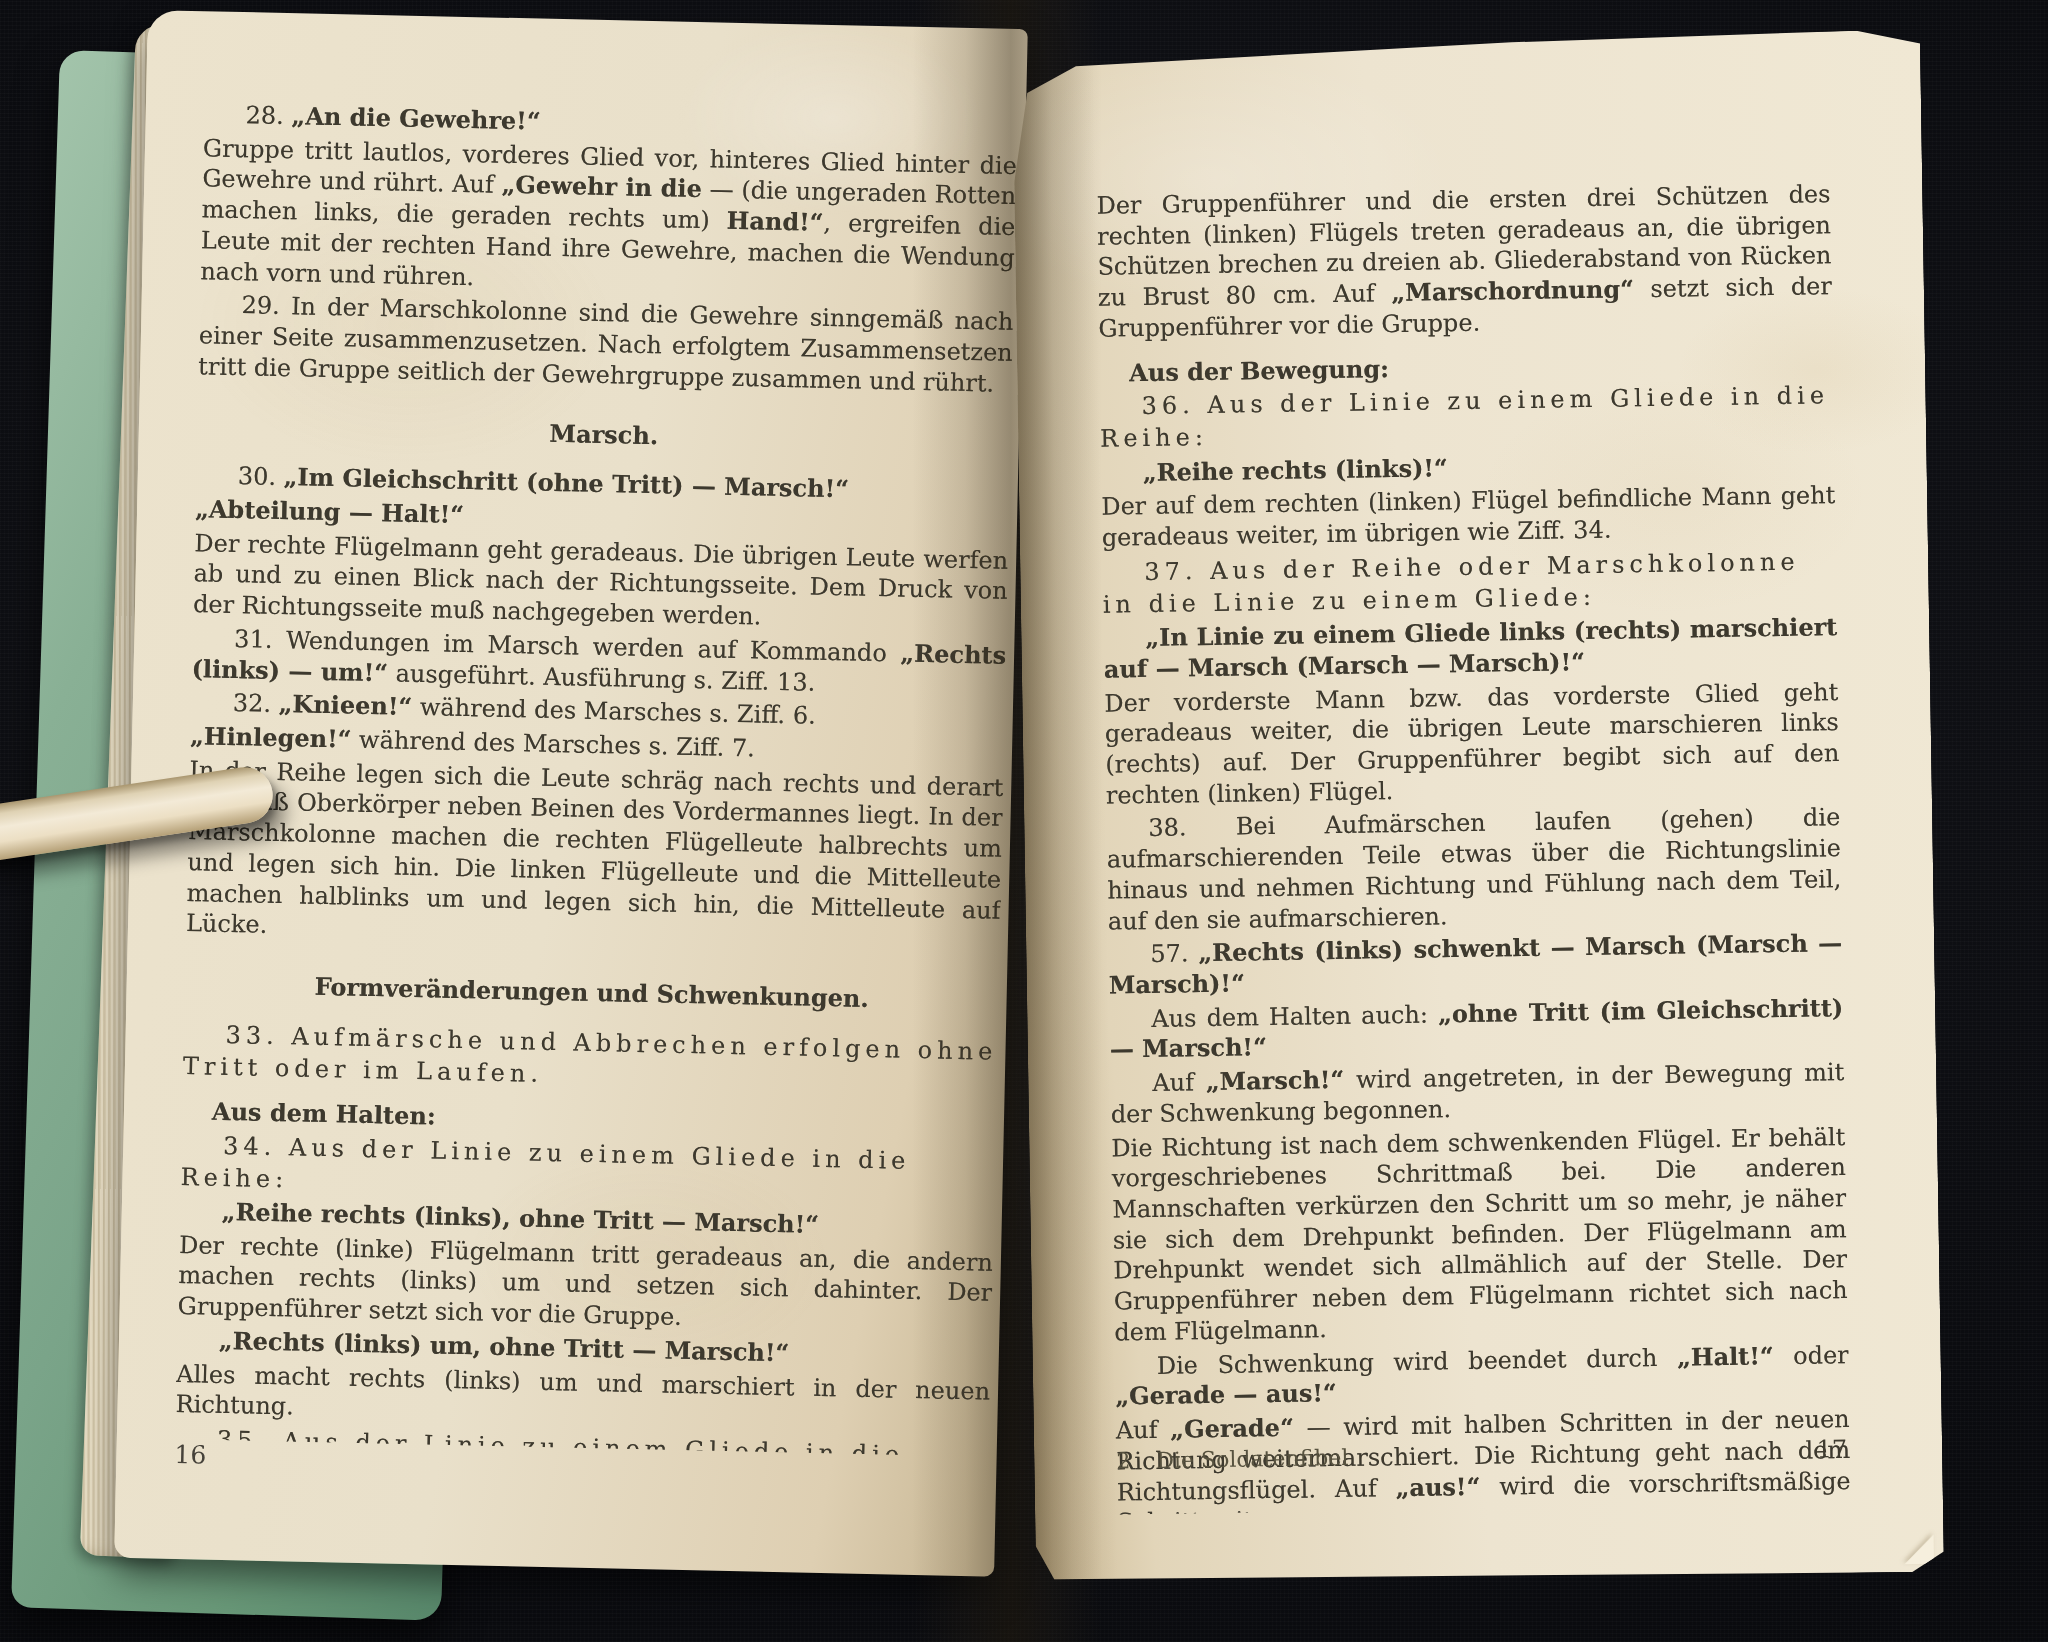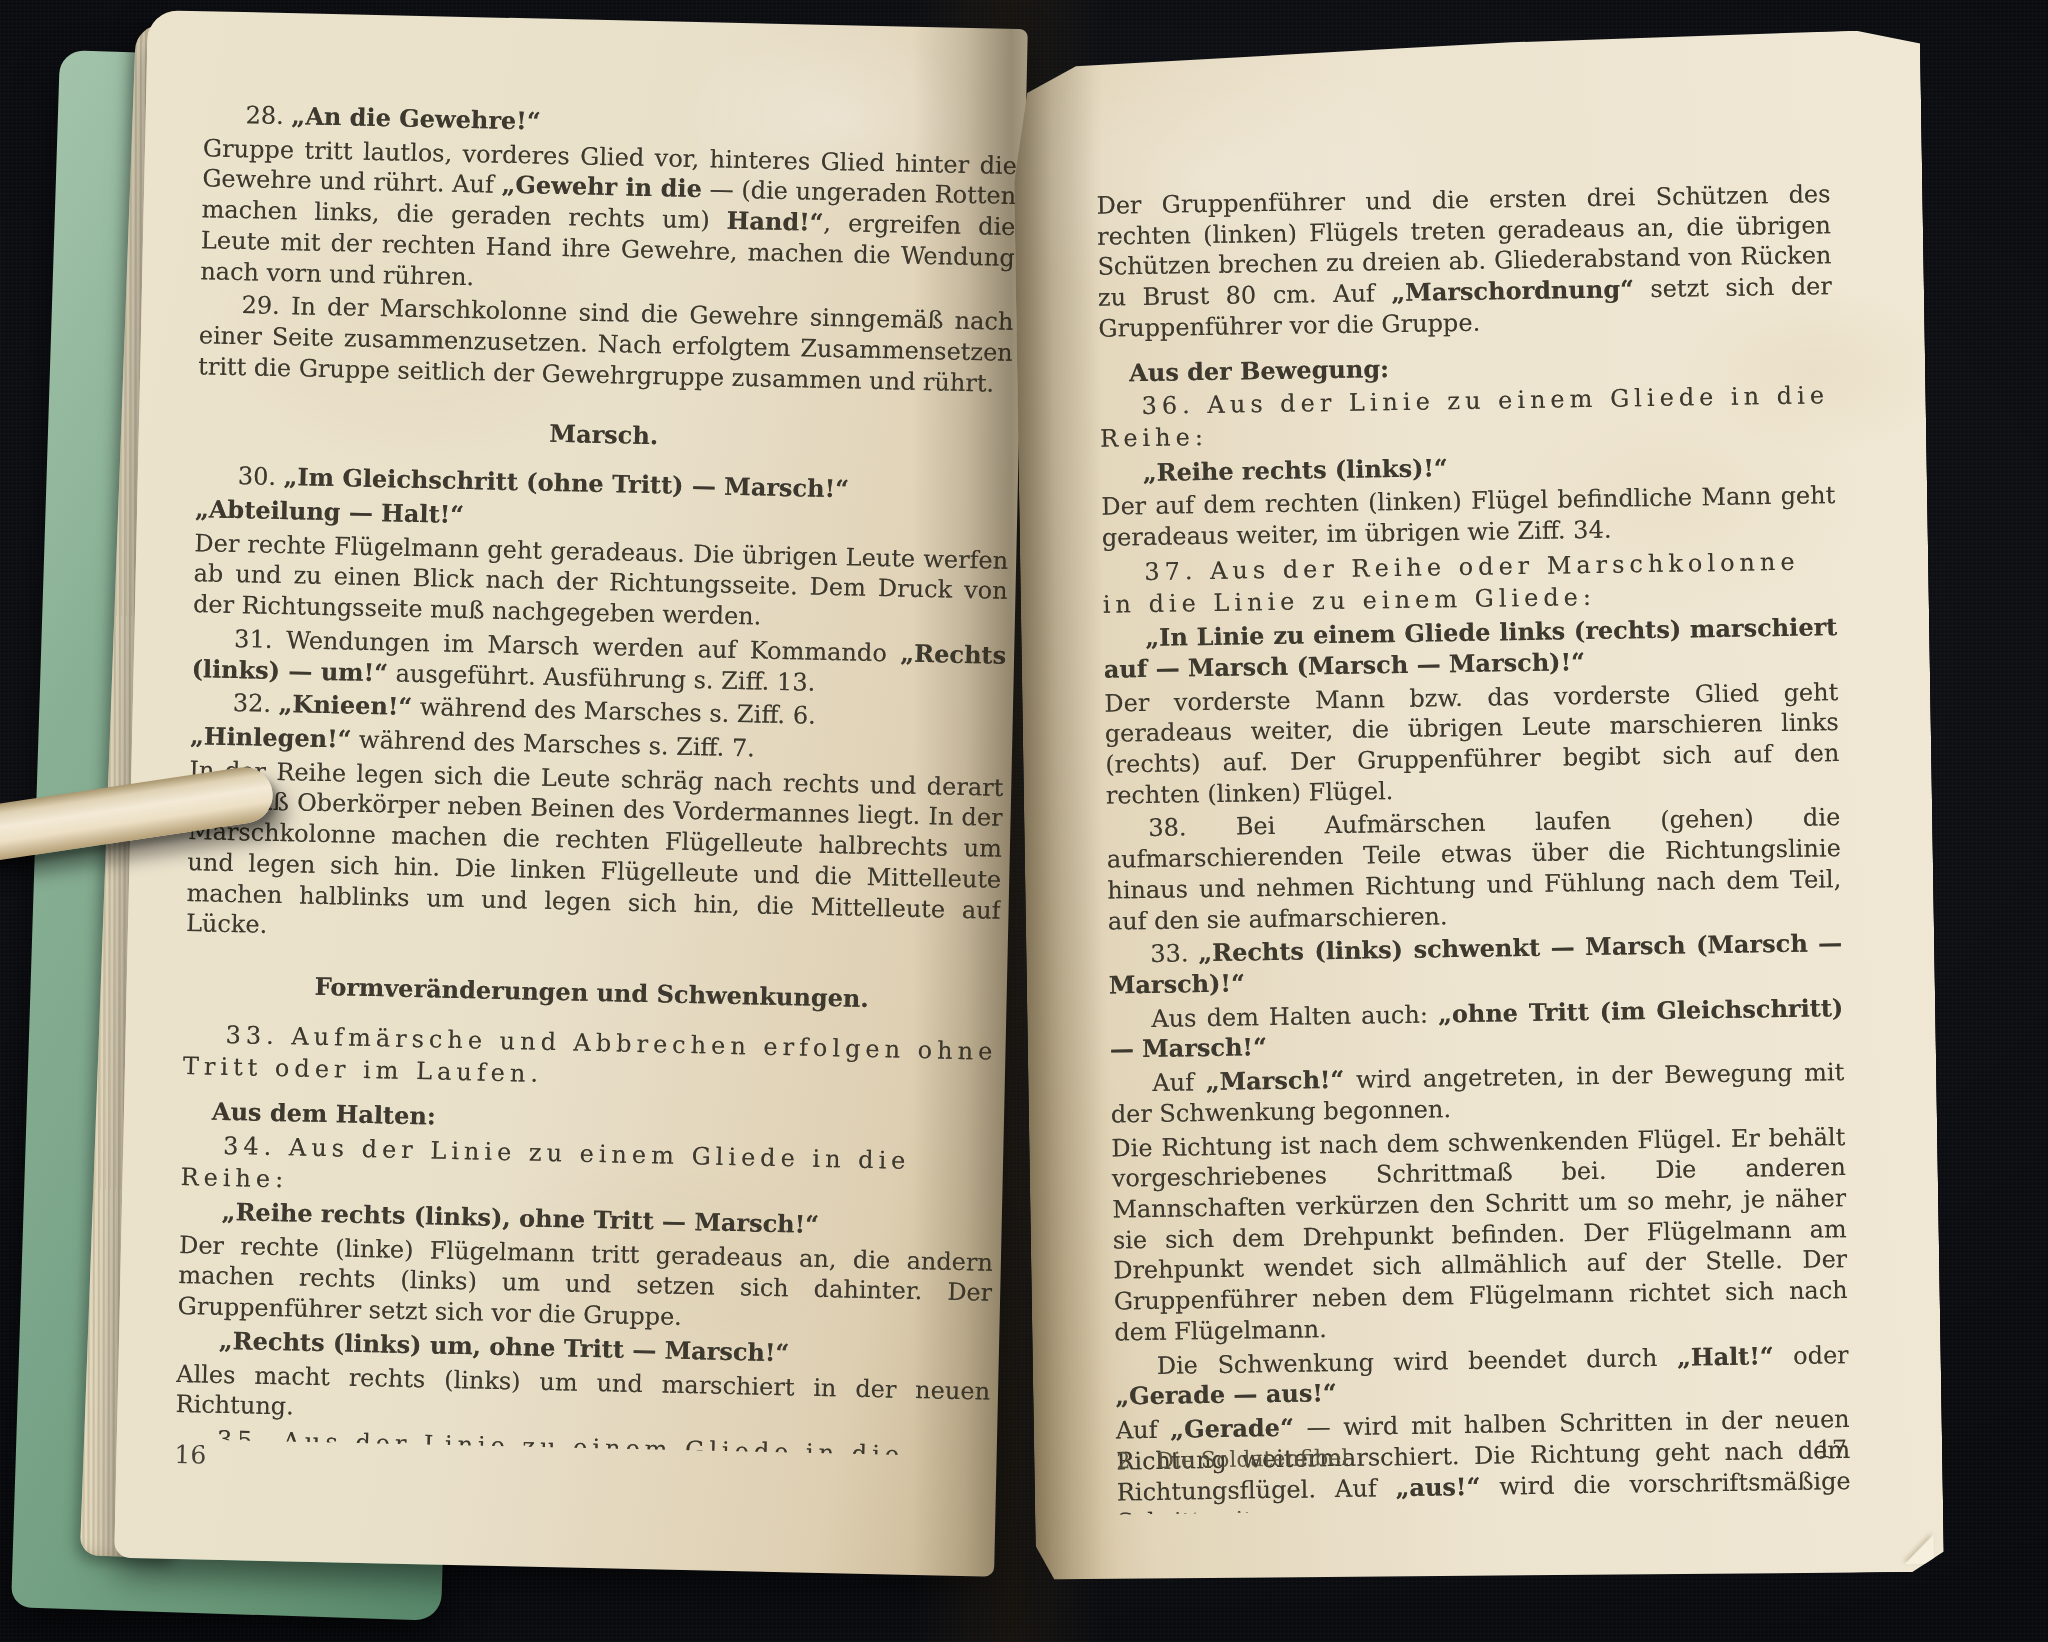--- a/index.html
+++ b/index.html
@@ -154,21 +154,21 @@
     <div class="text">
         <p class="blk flush"><span>Der Gruppenführer und die ersten drei Schützen des rechten (linken) Flügels treten geradeaus an, die übrigen Schützen brechen zu dreien ab. Gliederabstand von Rücken zu Brust 80 cm. Auf </span><b>„Marschordnung“</b><span> setzt sich der Gruppenführer vor die Gruppe.</span></p>
         <p class="blk sub"><b>Aus der Bewegung:</b></p>
         <p class="blk sperr"><span>36. Aus der Linie zu einem Gliede in die Reihe:</span></p>
         <p class="blk body"><b>„Reihe rechts (links)!“</b></p>
         <p class="blk flush"><span>Der auf dem rechten (linken) Flügel befindliche Mann geht geradeaus weiter, im übrigen wie Ziff. 34.</span></p>
         <p class="blk sperr"><span>37. Aus der Reihe oder Marschkolonne in die Linie zu einem Gliede:</span></p>
         <p class="blk body"><b>„In Linie zu einem Gliede links (rechts) marschiert auf — Marsch (Marsch — Marsch)!“</b></p>
         <p class="blk flush"><span>Der vorderste Mann bzw. das vorderste Glied geht geradeaus weiter, die übrigen Leute marschieren links (rechts) auf. Der Gruppenführer begibt sich auf den rechten (linken) Flügel.</span></p>
         <p class="blk body"><span>38. Bei Aufmärschen laufen (gehen) die aufmarschierenden Teile etwas über die Richtungslinie hinaus und nehmen Richtung und Fühlung nach dem Teil, auf den sie aufmarschieren.</span></p>
-        <p class="blk body"><span>33. </span><b>„Rechts (links) schwenkt — Marsch (Marsch — Marsch)!“</b></p>
+        <p class="blk body"><span>57. </span><b>„Rechts (links) schwenkt — Marsch (Marsch — Marsch)!“</b></p>
         <p class="blk body"><span>Aus dem Halten auch: </span><b>„ohne Tritt (im Gleichschritt) — Marsch!“</b></p>
         <p class="blk body"><span>Auf </span><b>„Marsch!“</b><span> wird angetreten, in der Bewegung mit der Schwenkung begonnen.</span></p>
         <p class="blk flush"><span>Die Richtung ist nach dem schwenkenden Flügel. Er behält vorgeschriebenes Schrittmaß bei. Die anderen Mannschaften verkürzen den Schritt um so mehr, je näher sie sich dem Drehpunkt befinden. Der Flügelmann am Drehpunkt wendet sich allmählich auf der Stelle. Der Gruppenführer neben dem Flügelmann richtet sich nach dem Flügelmann.</span></p>
         <p class="blk body"><span>Die Schwenkung wird beendet durch </span><b>„Halt!“</b><span> oder </span><b>„Gerade — aus!“</b></p>
         <p class="blk flush"><span>Auf </span><b>„Gerade“</b><span> — wird mit halben Schritten in der neuen Richtung weitermarschiert. Die Richtung geht nach dem Richtungsflügel. Auf </span><b>„aus!“</b><span> wird die vorschriftsmäßige Schrittweite angenommen.</span></p>
       </div>
     <div class="footer-row">
       <span class="footer-sig">
         <span>2</span>
         <span>Die Soldatenfibel</span>

